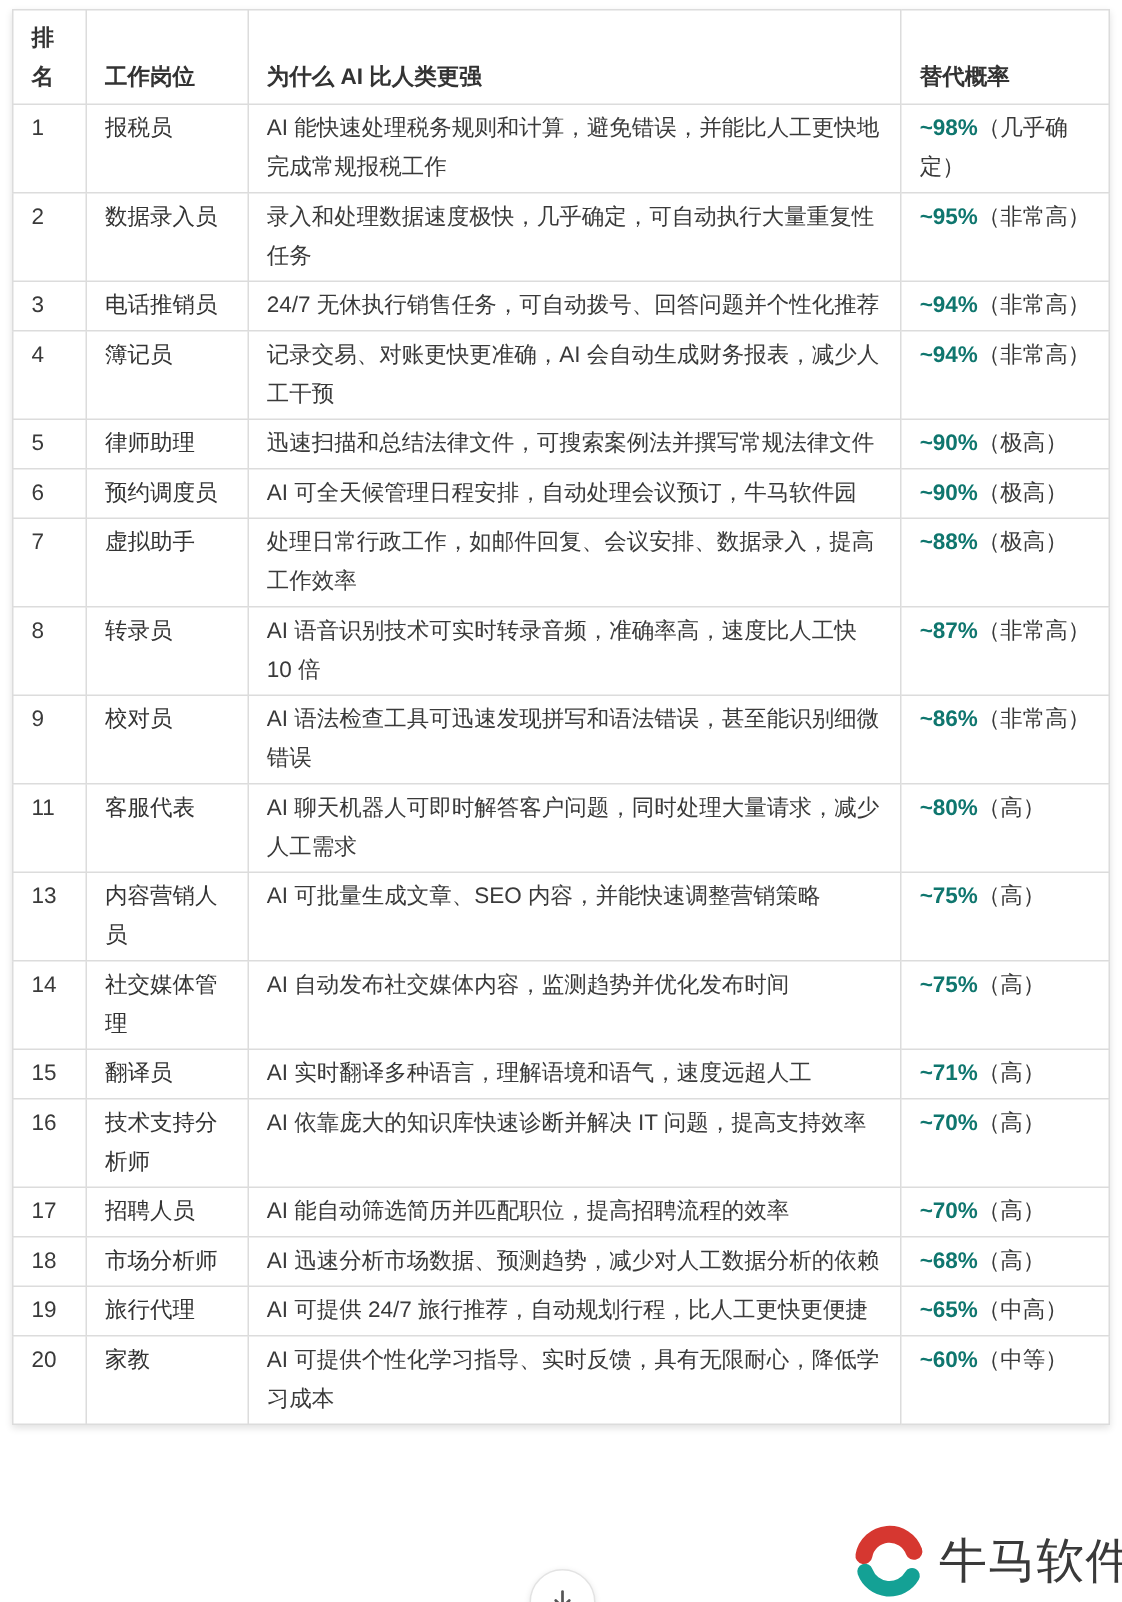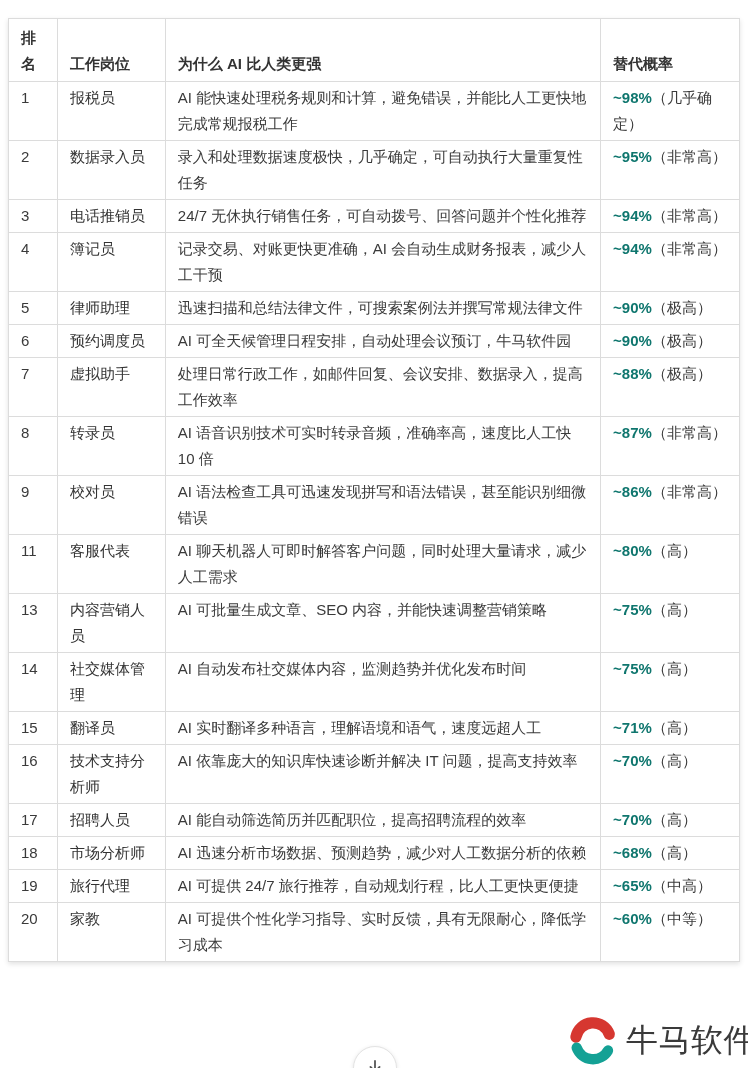--- a/index.html
+++ b/index.html
@@ -9,21 +9,21 @@
     background: #ffffff;
     overflow: hidden;
     position: relative;
     font-family: "Liberation Sans", sans-serif;
     color: #333333;
   }
   .page { position: absolute; inset: 0; }
 
   table.jobs {
     position: absolute;
-    left: 8px; top: 18px;
+    left: 8px; top: 6px;
     width: 732px;
     border-collapse: collapse;
     background: #ffffff;
     box-shadow: 0 2px 5px rgba(0,0,0,0.12);
   }
   col.c-rank   { width: 49px; }
   col.c-job    { width: 108px; }
   col.c-reason { width: 436px; }
   col.c-prob   { width: 139px; }
 

